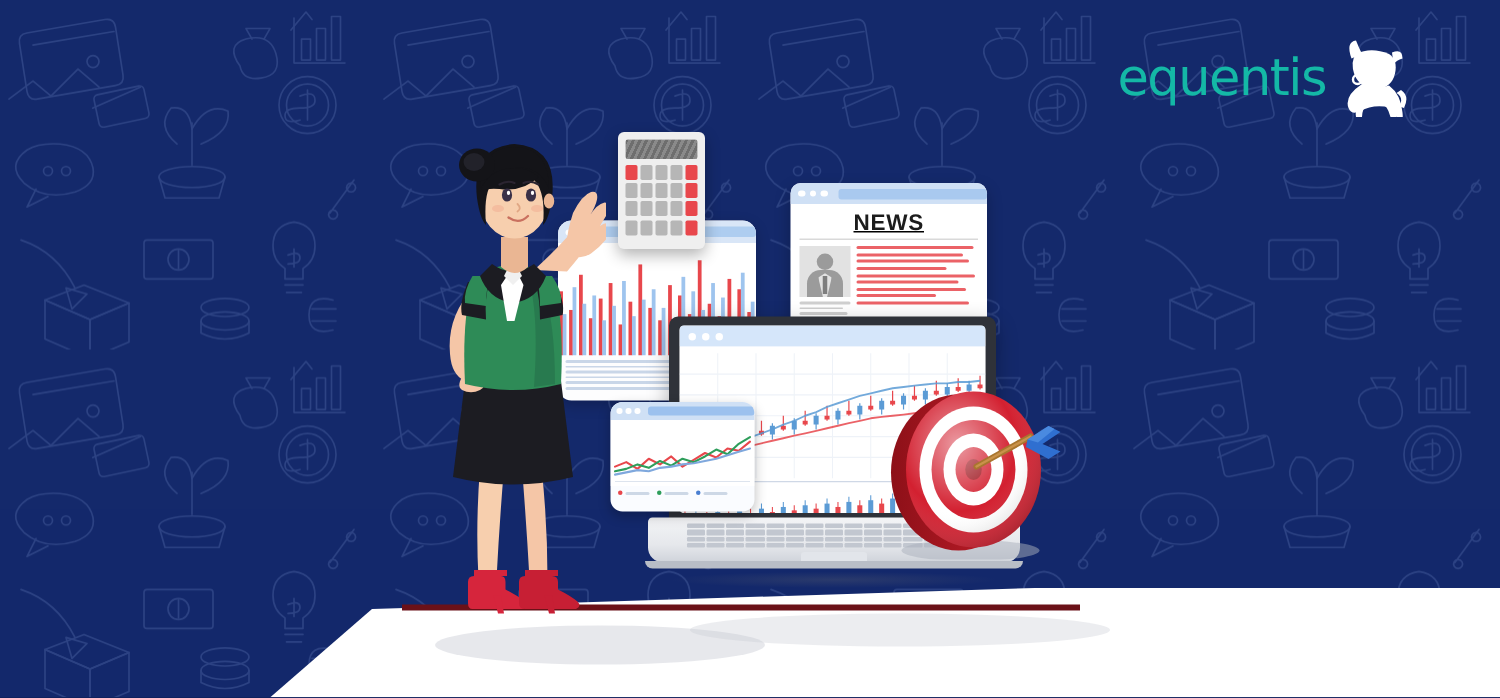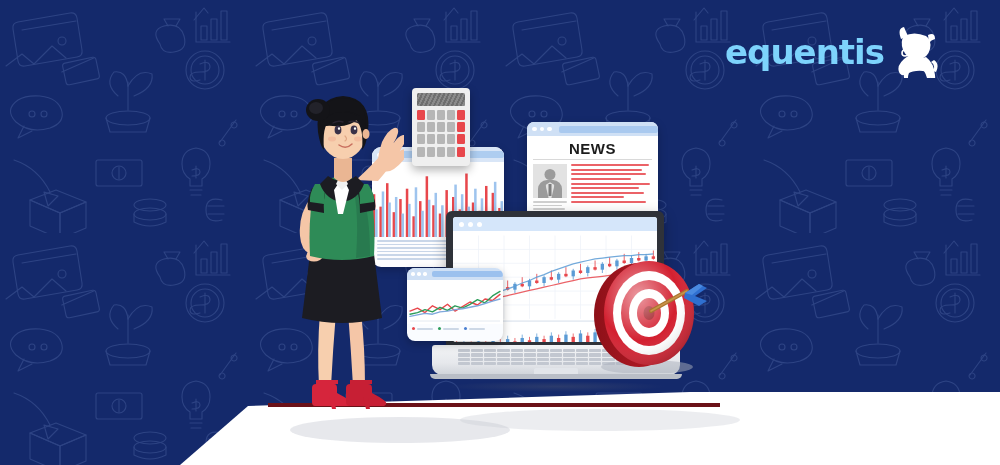--- a/index.html
+++ b/index.html
@@ -23,21 +23,21 @@
 
   
   .floor{
     position:absolute;
     left:0; top:0; width:100%; height:100%;
     pointer-events:none;
   }
   .floor svg{ width:100%; height:100%; display:block; }
 
   
-  .winframe{ position:absolute; }
+  .winframe{ position:absolute;text-decoration:underline; }
 
   
   #bar-window{
     left:372px; top:147px; width:132px; height:120px;
     background:#fdfdfe; border-radius:9px;
     box-shadow:0 3px 9px rgba(0,0,0,.22);
     overflow:hidden;
   }
   #bar-window .titlebar{
     height:15px; background:#d9e6f7; display:flex; align-items:center;
@@ -167,21 +167,21 @@
 
   
   #woman{ position:absolute; left:282px; top:84px; width:122px; height:334px; z-index:8; }
   #woman svg{ width:100%; height:100%; display:block; }
 
   
   #logo{
     position:absolute; right:62px; top:26px; display:flex; align-items:center; gap:4px; z-index:20;
   }
   #logo .wordmark{
-    color:#7dd3fc; font-size:34px; font-weight:bold; letter-spacing:-1px;
+    color:#14b8a6; font-size:34px; font-weight:normal; letter-spacing:-1px;
     font-family:"DejaVu Sans", sans-serif; line-height:1;margin-left:31px;
   }
   #logo .bull{ width:50px; height:52px; }
   #logo .bull svg{ width:100%;height:100%;display:block; }
   #logo .tagline{
     color:#fff; font-size:11.5px; font-weight:bold; line-height:1.25;
     font-family:"DejaVu Sans", sans-serif;
   }
   #logo .tagline .tm{ font-size:7px; vertical-align:super; }
 

